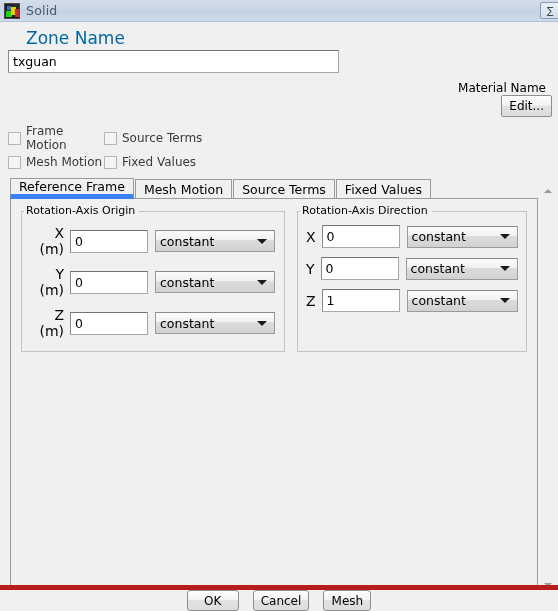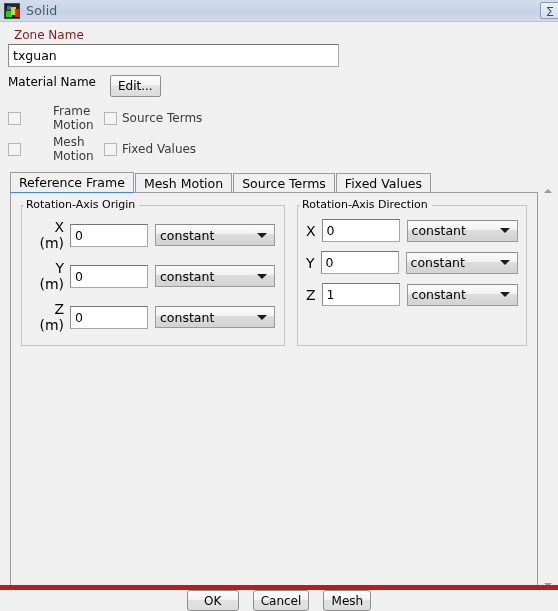--- a/index.html
+++ b/index.html
@@ -85,44 +85,44 @@
     position: absolute;
     left: 0; top: 22px;
     width: 558px;
     height: 563px;
     box-sizing: border-box;
     padding: 4px 6px 0 6px;
     background: #f0f0f0;
   }
 
   .field-label {
-    font-size: 12px;
-    color: #7f1d1d;
-    margin: 2px 0 2px 8px;
+    font-size: 17px;
+    color: #0369a1;
+    margin: 2px 0 2px 20px;
     display: block;
   }
 
   .text-input {
     box-sizing: border-box;
     height: 23px;
     background: #ffffff;
     border: 1px solid #a7a6aa;
     border-top-color: #737373;
     border-left-color: #898989;
     padding: 0 4px;
     font-family: "DejaVu Sans", "Liberation Sans", sans-serif;
     font-size: 12.5px;
     color: #000;
     line-height: 21px;
     outline: none;
   }
 
   .zone-input { width: 331px; display: block; margin-left: 2px; }
 
-  .row { display: flex; align-items: flex-start; }
+  .row { display: flex; align-items: flex-end; flex-direction: column; }
 
   .material-row { margin-top: 8px; margin-left: 2px; }
   .material-row .lbl { font-size: 12px; margin-right: 6px; }
 
   
   .combo {
     box-sizing: border-box;
     height: 22px;
     border: 1px solid #9a9a9a;
     border-top-color: #8a8a8a;
@@ -158,21 +158,21 @@
     display: flex;
     align-items: center;
     justify-content: center;
   }
   .edit-btn { margin-left: 8px; }
 
   
   .checks { margin-top: 7px; margin-left: 2px; }
   .check-row { display: flex; align-items: center; margin-bottom: 3px; }
   .check-item { display: flex; align-items: center; }
-  .check-item.col1 { width: 96px; gap: 27px; }
+  .check-item.col1 { width: 96px; }
   .cbox {
     width: 13px; height: 13px;
     box-sizing: border-box;
     border: 1px solid #b5b5b5;
     background: #f4f4f4;
     margin-right: 5px;
     flex: none;
   }
   .check-item .cl { font-size: 12px; color: #3a3a3a; }
 
@@ -196,21 +196,21 @@
     border-left: 1px solid #9b9b9b;
     border-top: 1px solid #9b9b9b;
     border-right: 1px solid #9b9b9b;
     border-bottom: 1px solid #9b9b9b;
     display: flex;
     align-items: center;
     margin-right: 1px;
   }
   .tab.active {
     height: 21px;
-    border-bottom: 1px solid #3b82f6;
+    border-bottom: 5px solid #3b82f6;
     font-weight: normal;
   }
 
   
   .tabpanel {
     position: relative;
     margin-left: 4px;
     margin-top: -1px;
     width: 528px;
     height: 412px;

